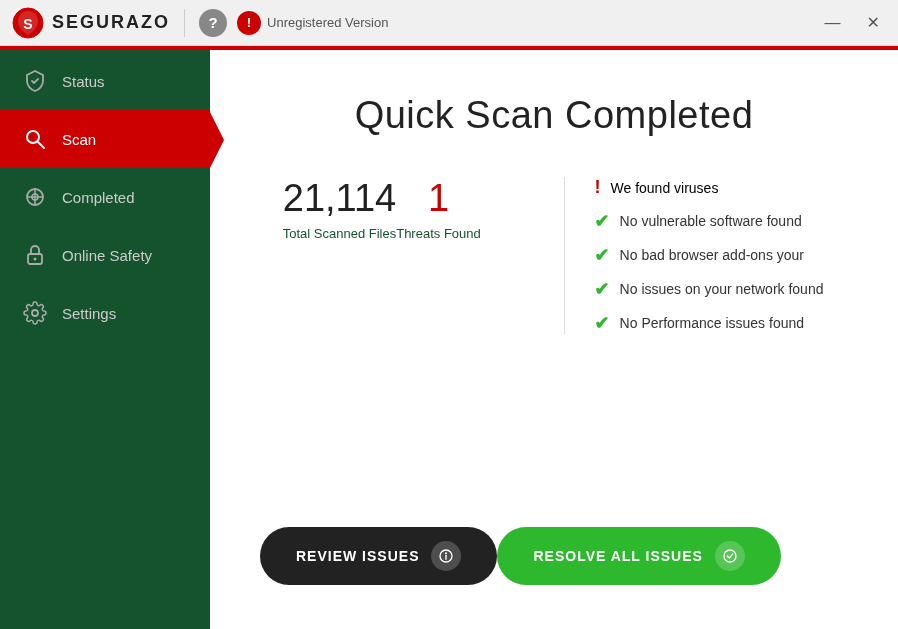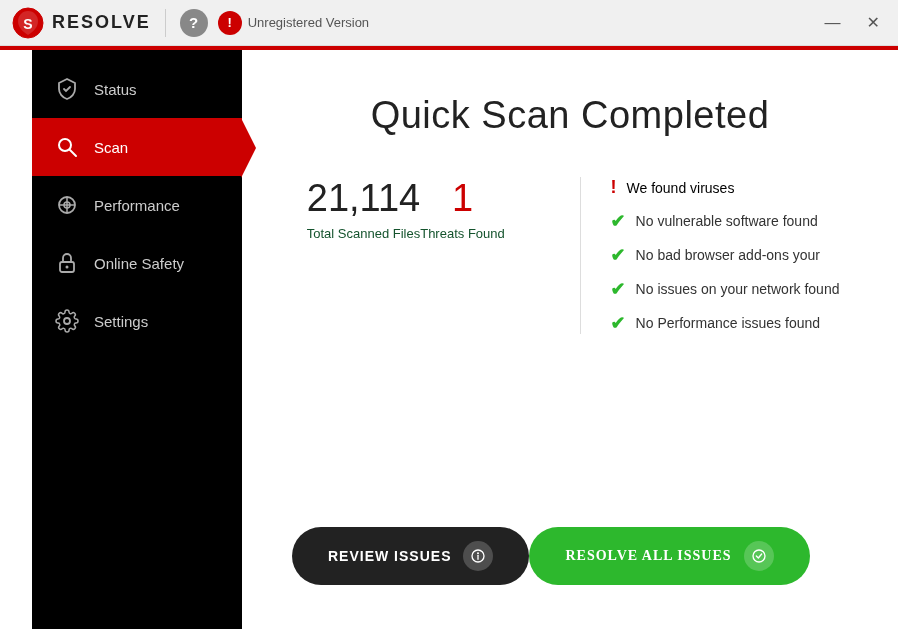--- a/index.html
+++ b/index.html
@@ -102,26 +102,25 @@
     
     .main-layout {
       display: flex;
       flex: 1;
       overflow: hidden;
     }
 
     
     .sidebar {
       width: 210px;
-      background: #000000;
-      flex-shrink: 0;
-      display: flex;
-      flex-direction: column;
-      padding-top: 10px;
-      margin-left: 32px;
+      background: #14532d;
+      flex-shrink: 0;
+      display: flex;
+      flex-direction: column;
+      padding-top: 2px;
     }
     .sidebar-item {
       display: flex;
       align-items: center;
       gap: 14px;
       padding: 16px 22px;
       color: #ccc;
       font-size: 16px;
       cursor: pointer;
       position: relative;
@@ -286,21 +285,20 @@
       border: none;
       border-radius: 30px;
       padding: 14px 36px;
       font-size: 14px;
       font-weight: 700;
       letter-spacing: 1px;
       cursor: pointer;
       display: flex;
       align-items: center;
       gap: 12px;
-      font-family: Liberation Serif, serif;
     }
 
     .btn-icon {
       width: 30px;
       height: 30px;
       border-radius: 50%;
       background: rgba(255,255,255,0.2);
       display: flex;
       align-items: center;
       justify-content: center;
@@ -314,21 +312,21 @@
 <body>
 
 <div class="title-bar">
   <div class="title-bar-logo">
 
     <svg class="logo-icon" viewBox="0 0 32 32" xmlns="http://www.w3.org/2000/svg">
       <circle cx="16" cy="16" r="15" fill="#cc0000" stroke="#cc0000" stroke-width="1"></circle>
       <path d="M16 4 C10 4 6 9 6 14 C6 20 10 24 16 28 C22 24 26 20 26 14 C26 9 22 4 16 4Z" fill="#fff" opacity="0.15"></path>
       <text x="16" y="22" text-anchor="middle" fill="#fff" font-size="14" font-weight="bold" font-family="Arial">S</text>
     </svg>
-    <span class="logo-text">RESOLVE</span>
+    <span class="logo-text">SEGURAZO</span>
   </div>
   <div class="title-bar-divider"></div>
   <div class="title-bar-help">?</div>
   <div class="title-bar-alert">
     <div class="alert-icon">!</div>
     <span>Unregistered Version</span>
   </div>
   <div class="title-bar-controls">
     <button class="ctrl-btn">—</button>
     <button class="ctrl-btn">✕</button>
@@ -363,21 +361,21 @@
 
     <div class="sidebar-item">
       <div class="sidebar-icon">
         <svg width="24" height="24" viewBox="0 0 24 24" fill="none" xmlns="http://www.w3.org/2000/svg">
           <circle cx="12" cy="12" r="8" stroke="#aaa" stroke-width="1.8" fill="none"></circle>
           <line x1="12" y1="4" x2="12" y2="20" stroke="#aaa" stroke-width="1.5"></line>
           <line x1="4" y1="12" x2="20" y2="12" stroke="#aaa" stroke-width="1.5"></line>
           <circle cx="12" cy="12" r="3" stroke="#aaa" stroke-width="1.5" fill="none"></circle>
         </svg>
       </div>
-      <span class="sidebar-label">Performance</span>
+      <span class="sidebar-label">Completed</span>
     </div>
 
 
     <div class="sidebar-item">
       <div class="sidebar-icon">
         <svg width="24" height="24" viewBox="0 0 24 24" fill="none" xmlns="http://www.w3.org/2000/svg">
           <rect x="5" y="11" width="14" height="10" rx="2" stroke="#aaa" stroke-width="1.8" fill="none"></rect>
           <path d="M8 11V7C8 4.8 9.8 3 12 3C14.2 3 16 4.8 16 7V11" stroke="#aaa" stroke-width="1.8" fill="none"></path>
           <circle cx="12" cy="16" r="1.5" fill="#aaa"></circle>
         </svg>

